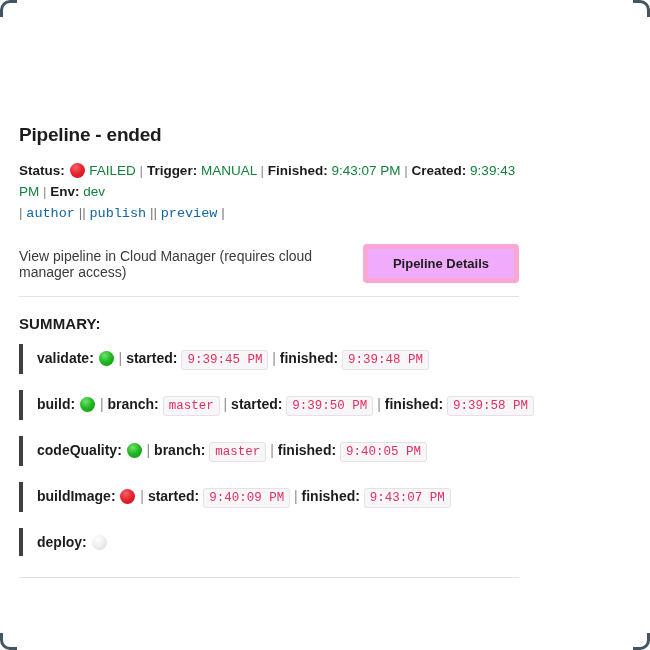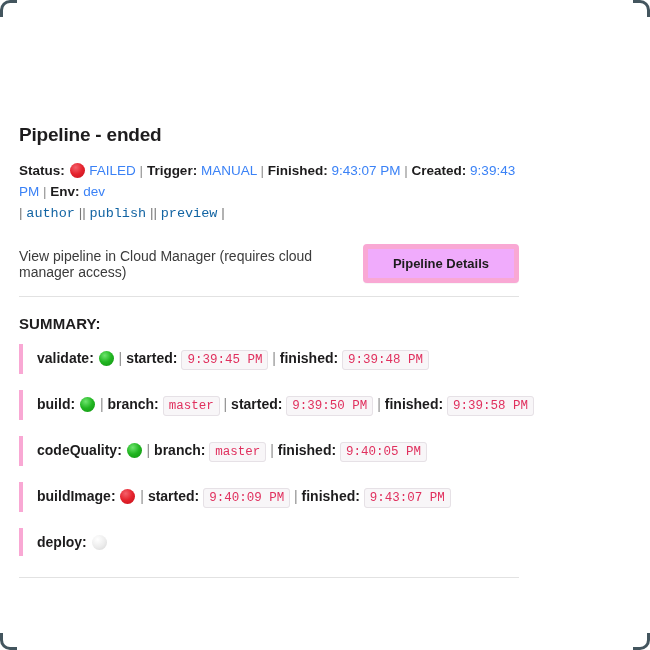--- a/index.html
+++ b/index.html
@@ -49,21 +49,21 @@
     color: #1d1c1d;
   }
 
   .meta {
     font-size: 13.5px;
     line-height: 21px;
     margin-top: 14px;
     color: #1d1c1d;
   }
   .meta b { font-weight: bold; }
-  .meta .val { color: #3b82f6; }
+  .meta .val { color: #15803d; }
   .sep { color: #8d8d8d; }
   .dot {
     display: inline-block;
     width: 15px;
     height: 15px;
     border-radius: 50%;
     vertical-align: -3px;
     margin: 0 1px;
   }
   .dot.red   { background: radial-gradient(circle at 38% 30%, #f4616b 0%, #e5232d 48%, #c2101a 100%); }
@@ -116,21 +116,21 @@
   .summary-head {
     font-size: 15px;
     font-weight: bold;
     margin-top: 18px;
     letter-spacing: 0.1px;
   }
 
   .steps { margin-top: 12px; }
 
   .step {
-    border-left: 4px solid #f9a8d4;
+    border-left: 4px solid #404040;
     padding: 3px 0 3px 14px;
     margin: 0 0 16px 0;
     font-size: 14px;
     line-height: 22px;
     white-space: nowrap;
   }
   .step:last-child { margin-bottom: 12px; }
   .step b { font-weight: bold; }
 
   code.chip {

